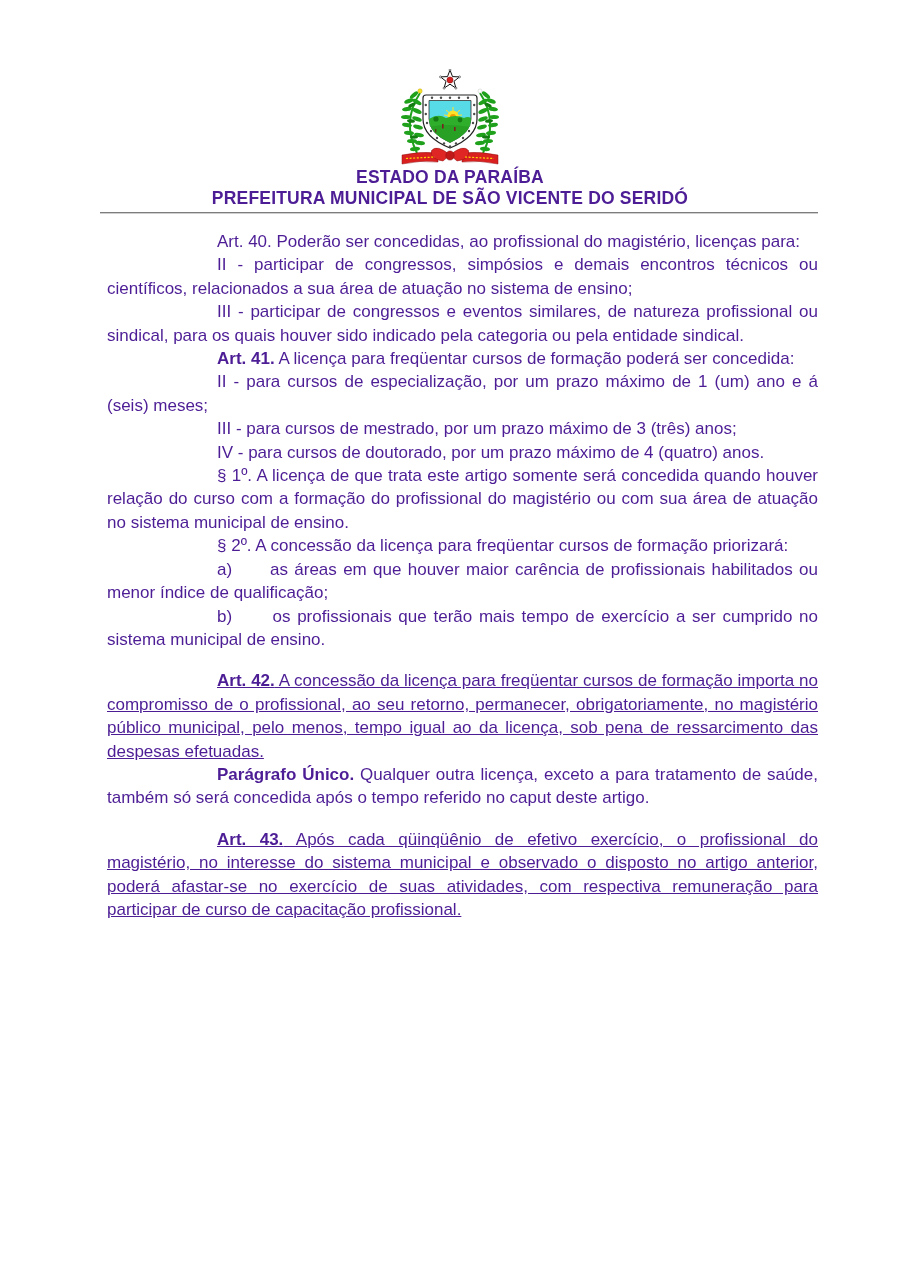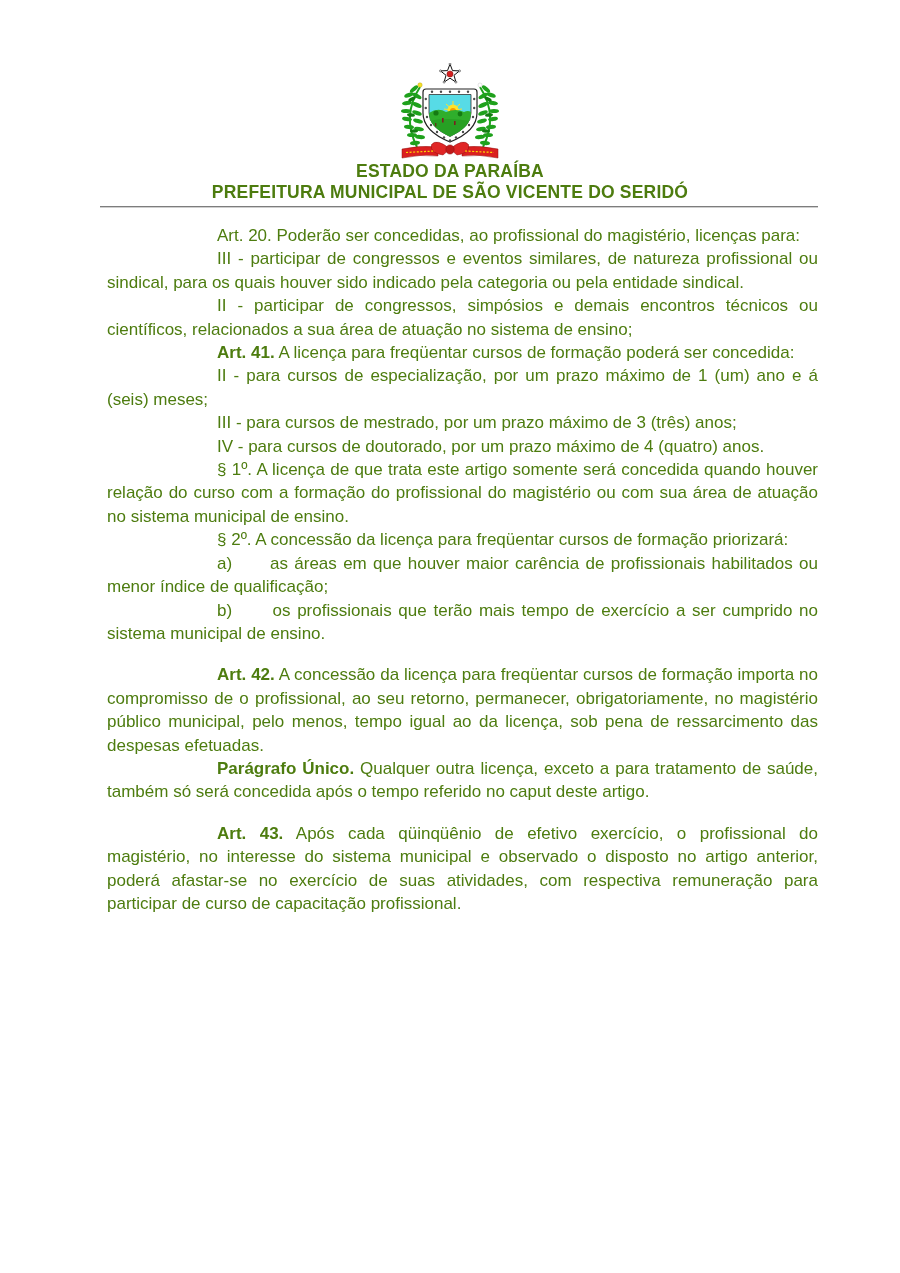--- a/index.html
+++ b/index.html
@@ -1,43 +1,43 @@
 <!DOCTYPE html>
 <html><head>
 <meta charset="utf-8">
 <style>
   * { box-sizing: border-box; }
   html, body { margin: 0; padding: 0; background: #ffffff; }
   .page {
     position: relative;
     width: 900px;
     height: 1108px;
-    margin: 8px auto;
+    margin: 14px auto;
     background: #ffffff;
-    color: #4d7c0f;
+    color: #4c1d95;
     font-family: "Liberation Sans", sans-serif;
     overflow: hidden;
   }
   .header { text-align: center; padding-top: 55px; }
   .crest-wrap { display: block; margin: 0 auto 2px auto; width: 120px; height: 96px; }
   .h-line { font-weight: bold; font-size: 17.5px; line-height: 21px; letter-spacing: 0.2px; }
   .head-rule {
     margin: 3px 82px 0 100px;
     height: 2px;
     background: #7d7d7d;
     border-bottom: 1px solid #cfcfcf;
   }
   .doc-body {
     margin: 16px 82px 0 107px;
     font-size: 17px;
     line-height: 23.4px;
     text-align: justify;
   }
   .doc-body p { margin: 0; text-indent: 110px; }
-  .doc-body p.gap { margin-top: 18px; }
+  .doc-body p.gap { margin-top: 18px; text-decoration: underline; }
   .footer-rule {
     position: absolute;
     left: 100px; right: 82px; top: 1151px;
     border-top: 1.5px solid #3a3a3a;
   }
   .footer-row {
     position: absolute;
     left: 107px; right: 84px; top: 1203px;
     display: flex;
     align-items: center;
@@ -178,23 +178,23 @@
         <line x1="75" y1="88" x2="104" y2="89.5" stroke="#ffd700" stroke-width="1.2" stroke-dasharray="2,1.6"></line>
       </g>
     </svg>
     <div class="h-line">ESTADO DA PARAÍBA</div>
     <div class="h-line">PREFEITURA MUNICIPAL DE SÃO VICENTE DO SERIDÓ</div>
   </div>
 
   <div class="head-rule"></div>
 
   <main class="doc-body">
-      <p>Art. 20. Poderão ser concedidas, ao profissional do magistério, licenças para:</p>
+      <p>Art. 40. Poderão ser concedidas, ao profissional do magistério, licenças para:</p>
+      <p>II - participar de congressos, simpósios e demais encontros técnicos ou científicos, relacionados a sua área de atuação no sistema de ensino;</p>
       <p>III - participar de congressos e eventos similares, de natureza profissional ou sindical, para os quais houver sido indicado pela categoria ou pela entidade sindical.</p>
-      <p>II - participar de congressos, simpósios e demais encontros técnicos ou científicos, relacionados a sua área de atuação no sistema de ensino;</p>
       <p><b>Art. 41.</b> A licença para freqüentar cursos de formação poderá ser concedida:</p>
       <p>II - para cursos de especialização, por um prazo máximo de 1 (um) ano e á (seis) meses;</p>
       <p>III - para cursos de mestrado, por um prazo máximo de 3 (três) anos;</p>
       <p>IV - para cursos de doutorado, por um prazo máximo de 4 (quatro) anos.</p>
       <p>§ 1º. A licença de que trata este artigo somente será concedida quando houver relação do curso com a formação do profissional do magistério ou com sua área de atuação no sistema municipal de ensino.</p>
       <p>§ 2º. A concessão da licença para freqüentar cursos de formação priorizará:</p>
       <p>a)&nbsp;&nbsp;&nbsp;&nbsp;&nbsp; as áreas em que houver maior carência de profissionais habilitados ou menor índice de qualificação;</p>
       <p>b)&nbsp;&nbsp;&nbsp;&nbsp;&nbsp; os profissionais que terão mais tempo de exercício a ser cumprido no sistema municipal de ensino.</p>
       <p class="gap"><b>Art. 42.</b> A concessão da licença para freqüentar cursos de formação importa no compromisso de o profissional, ao seu retorno, permanecer, obrigatoriamente, no magistério público municipal, pelo menos, tempo igual ao da licença, sob pena de ressarcimento das despesas efetuadas.</p>
       <p><b>Parágrafo Único.</b> Qualquer outra licença, exceto a para tratamento de saúde, também só será concedida após o tempo referido no caput deste artigo.</p>

